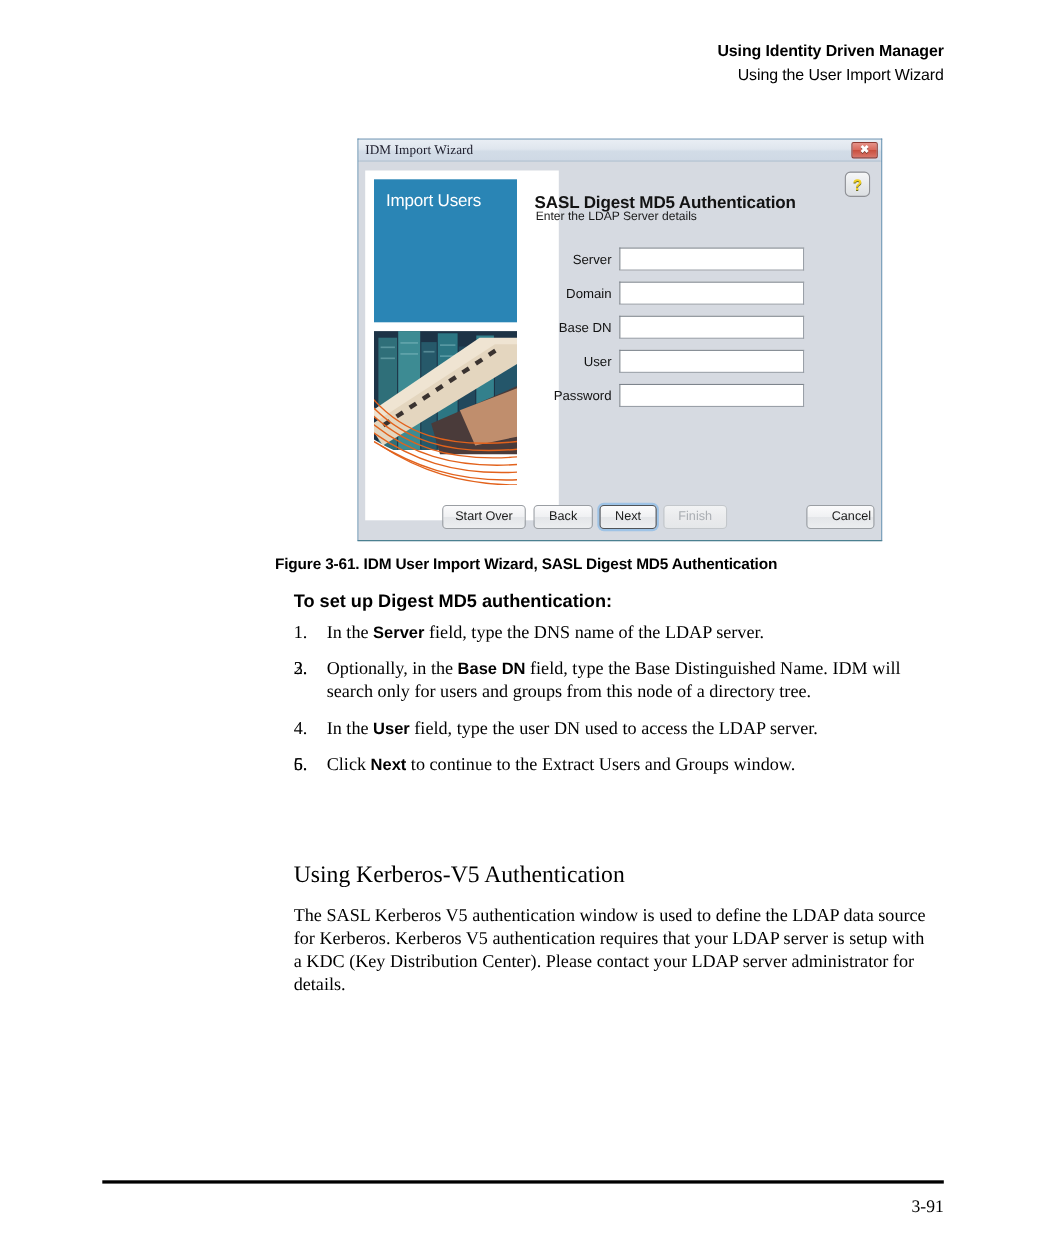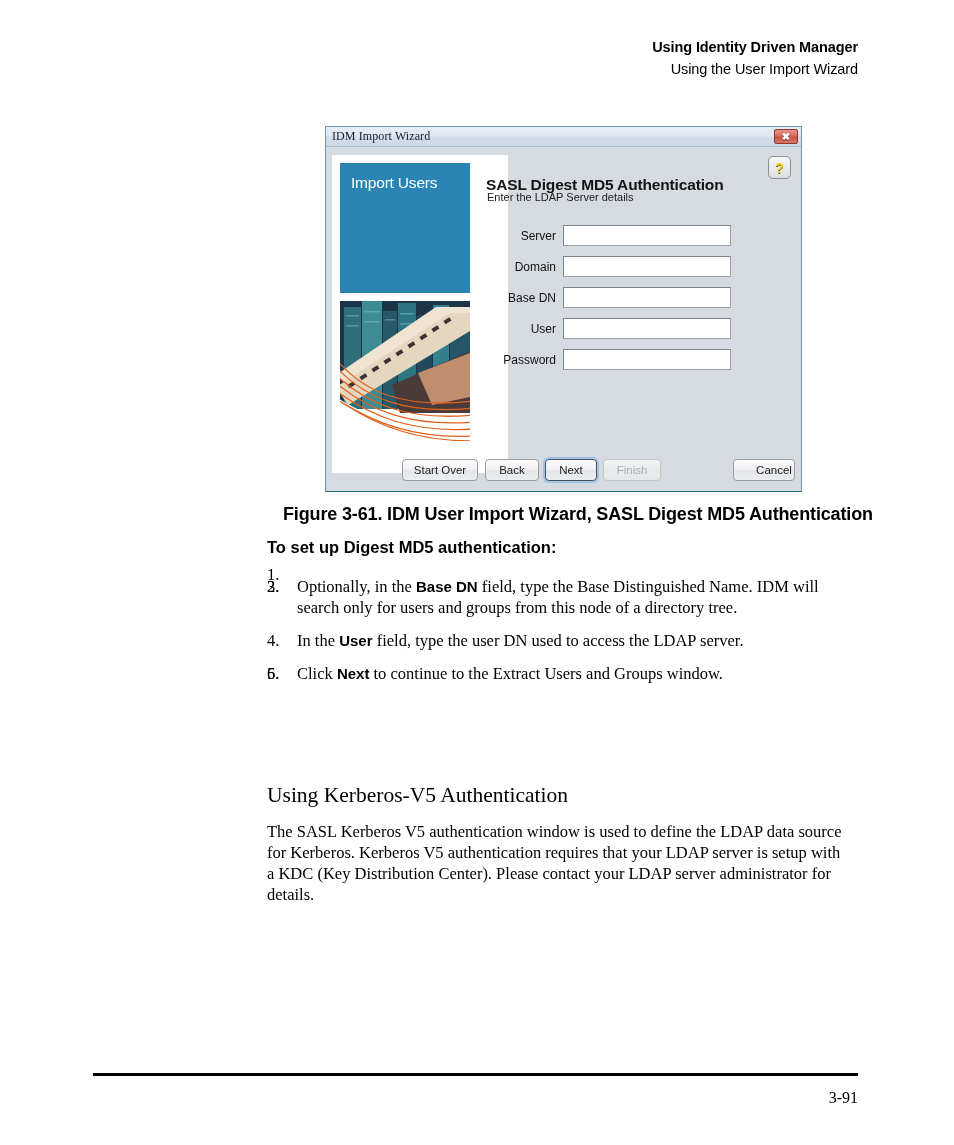--- a/index.html
+++ b/index.html
@@ -259,25 +259,25 @@
   }
   #btn-start-over { left: 76px;  width: 76px; }
   #btn-back       { left: 159px; width: 54px; }
   #btn-next       { left: 219px; width: 52px; }
   #btn-finish     { left: 277px; width: 58px; }
   #btn-cancel     { left: 407px; width: 62px; padding-left: 20px; }
 
   
   #figure-caption {
     position: absolute;
-    left: 283px;
+    left: 250px;
     top: 504px;
     font-family: "Liberation Sans", sans-serif;
     font-weight: bold;
-    font-size: 18px;
+    font-size: 14px;
     letter-spacing: -0.15px;
     white-space: nowrap;
   }
   #procedure-intro {
     position: absolute;
     left: 267px;
     top: 538px;
     font-family: Liberation Sans, sans-serif;
     font-weight: bold;
     font-size: 16.5px;
@@ -480,20 +480,21 @@
     </div>
   </div>
 </div>
 
 <div id="figure-caption">Figure 3-61. IDM User Import Wizard, SASL Digest MD5 Authentication</div>
 <div id="procedure-intro">To set up Digest MD5 authentication:</div>
 
 <ol id="steps-list">
   <li>
     <span class="step-num">1.</span>
+    <span class="step-text"><span>In the </span><b>Server</b><span> field, type the DNS name of the LDAP server.</span></span>
   </li>
   <li>
     <span class="step-num">2.</span>
   </li>
   <li>
     <span class="step-num">3.</span>
     <span class="step-text"><span>Optionally, in the </span><b>Base DN</b><span> field, type the Base Distinguished Name. IDM will search only for users and groups from this node of a directory tree.</span></span>
   </li>
   <li>
     <span class="step-num">4.</span>

